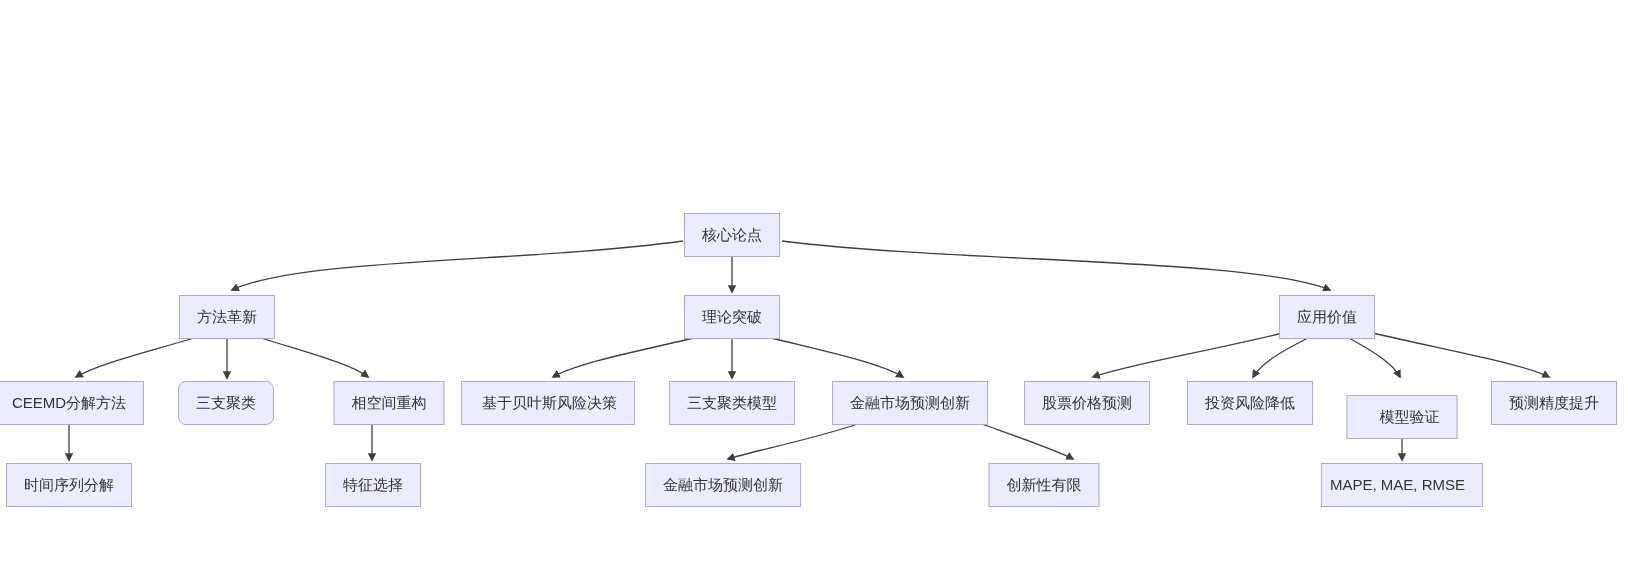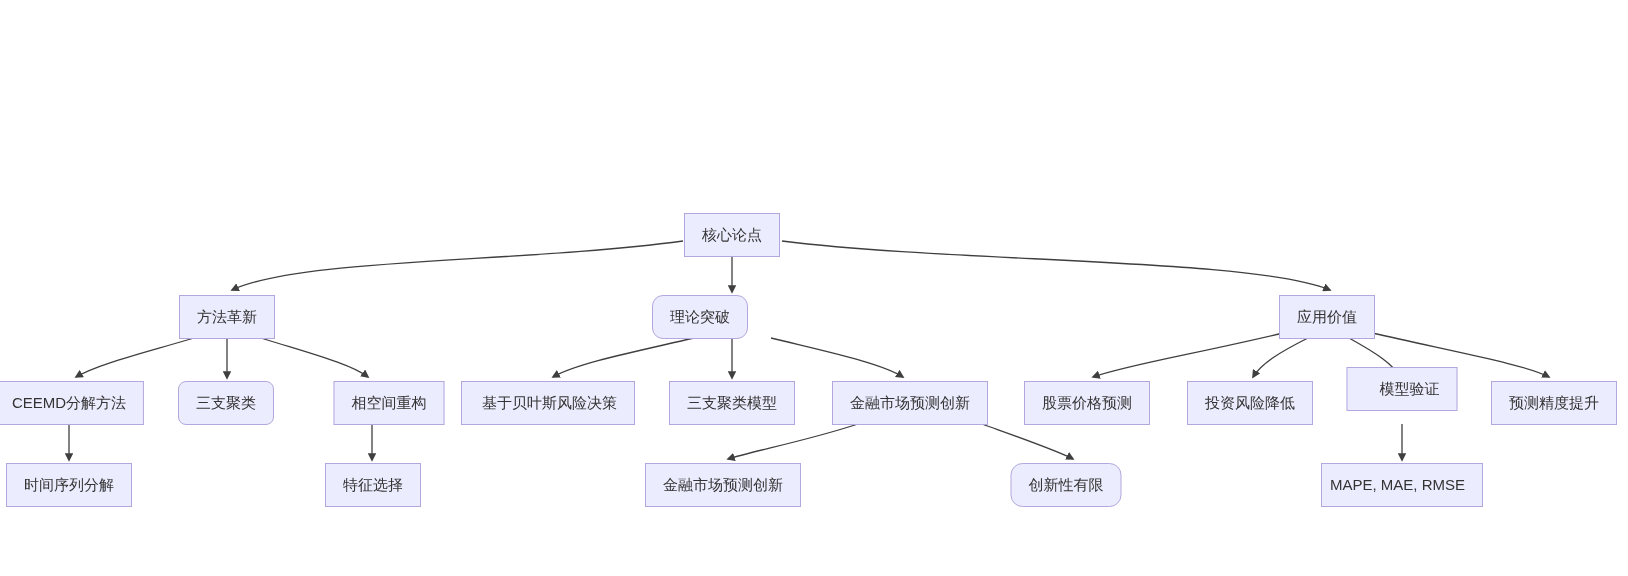--- a/index.html
+++ b/index.html
@@ -63,33 +63,33 @@
     <path class="edge" marker-end="url(#arrowhead)" d="M 69 424 L 69 460"></path>
     <path class="edge" marker-end="url(#arrowhead)" d="M 372 424 L 372 460"></path>
     <path class="edge" marker-end="url(#arrowhead)" d="M 858 424 C 806 441 753 451 728 459"></path>
     <path class="edge" marker-end="url(#arrowhead)" d="M 982 424 C 1032 442 1058 451 1073 459"></path>
     <path class="edge" marker-end="url(#arrowhead)" d="M 1402 424 L 1402 460"></path>
   </svg>
 
   <div class="node" style="left:732px;  top:213px;">核心论点</div>
 
   <div class="node" style="left:227px;  top:295px;">方法革新</div>
-  <div class="node" style="left:700px;  top:295px;border-radius:11px;">理论突破</div>
+  <div class="node" style="left:732px;  top:295px;">理论突破</div>
   <div class="node" style="left:1327px; top:295px;">应用价值</div>
 
   <div class="node" style="left:69px;   top:381px;">CEEMD分解方法</div>
   <div class="node" style="left:226px;  top:381px;border-radius:8px;">三支聚类</div>
   <div class="node" style="left:389px;  top:381px;">相空间重构</div>
   <div class="node" style="left:548px;  top:381px;padding-left:20px;">基于贝叶斯风险决策</div>
   <div class="node" style="left:732px;  top:381px;">三支聚类模型</div>
   <div class="node" style="left:910px;  top:381px;">金融市场预测创新</div>
   <div class="node" style="left:1087px; top:381px;">股票价格预测</div>
   <div class="node" style="left:1250px; top:381px;">投资风险降低</div>
-  <div class="node" style="left:1402px; top:367px;padding-left:32px;">模型验证</div>
+  <div class="node" style="left:1402px; top:395px;padding-left:32px;">模型验证</div>
   <div class="node" style="left:1554px; top:381px;">预测精度提升</div>
 
   <div class="node" style="left:69px;   top:463px;">时间序列分解</div>
   <div class="node" style="left:373px;  top:463px;">特征选择</div>
   <div class="node" style="left:723px;  top:463px;">金融市场预测创新</div>
-  <div class="node" style="left:1066px; top:463px;border-radius:12px;">创新性有限</div>
+  <div class="node" style="left:1044px; top:463px;">创新性有限</div>
   <div class="node" style="left:1402px; top:463px;padding-left:8px;">MAPE, MAE, RMSE</div>
 
 </div>
 
 </body></html>

